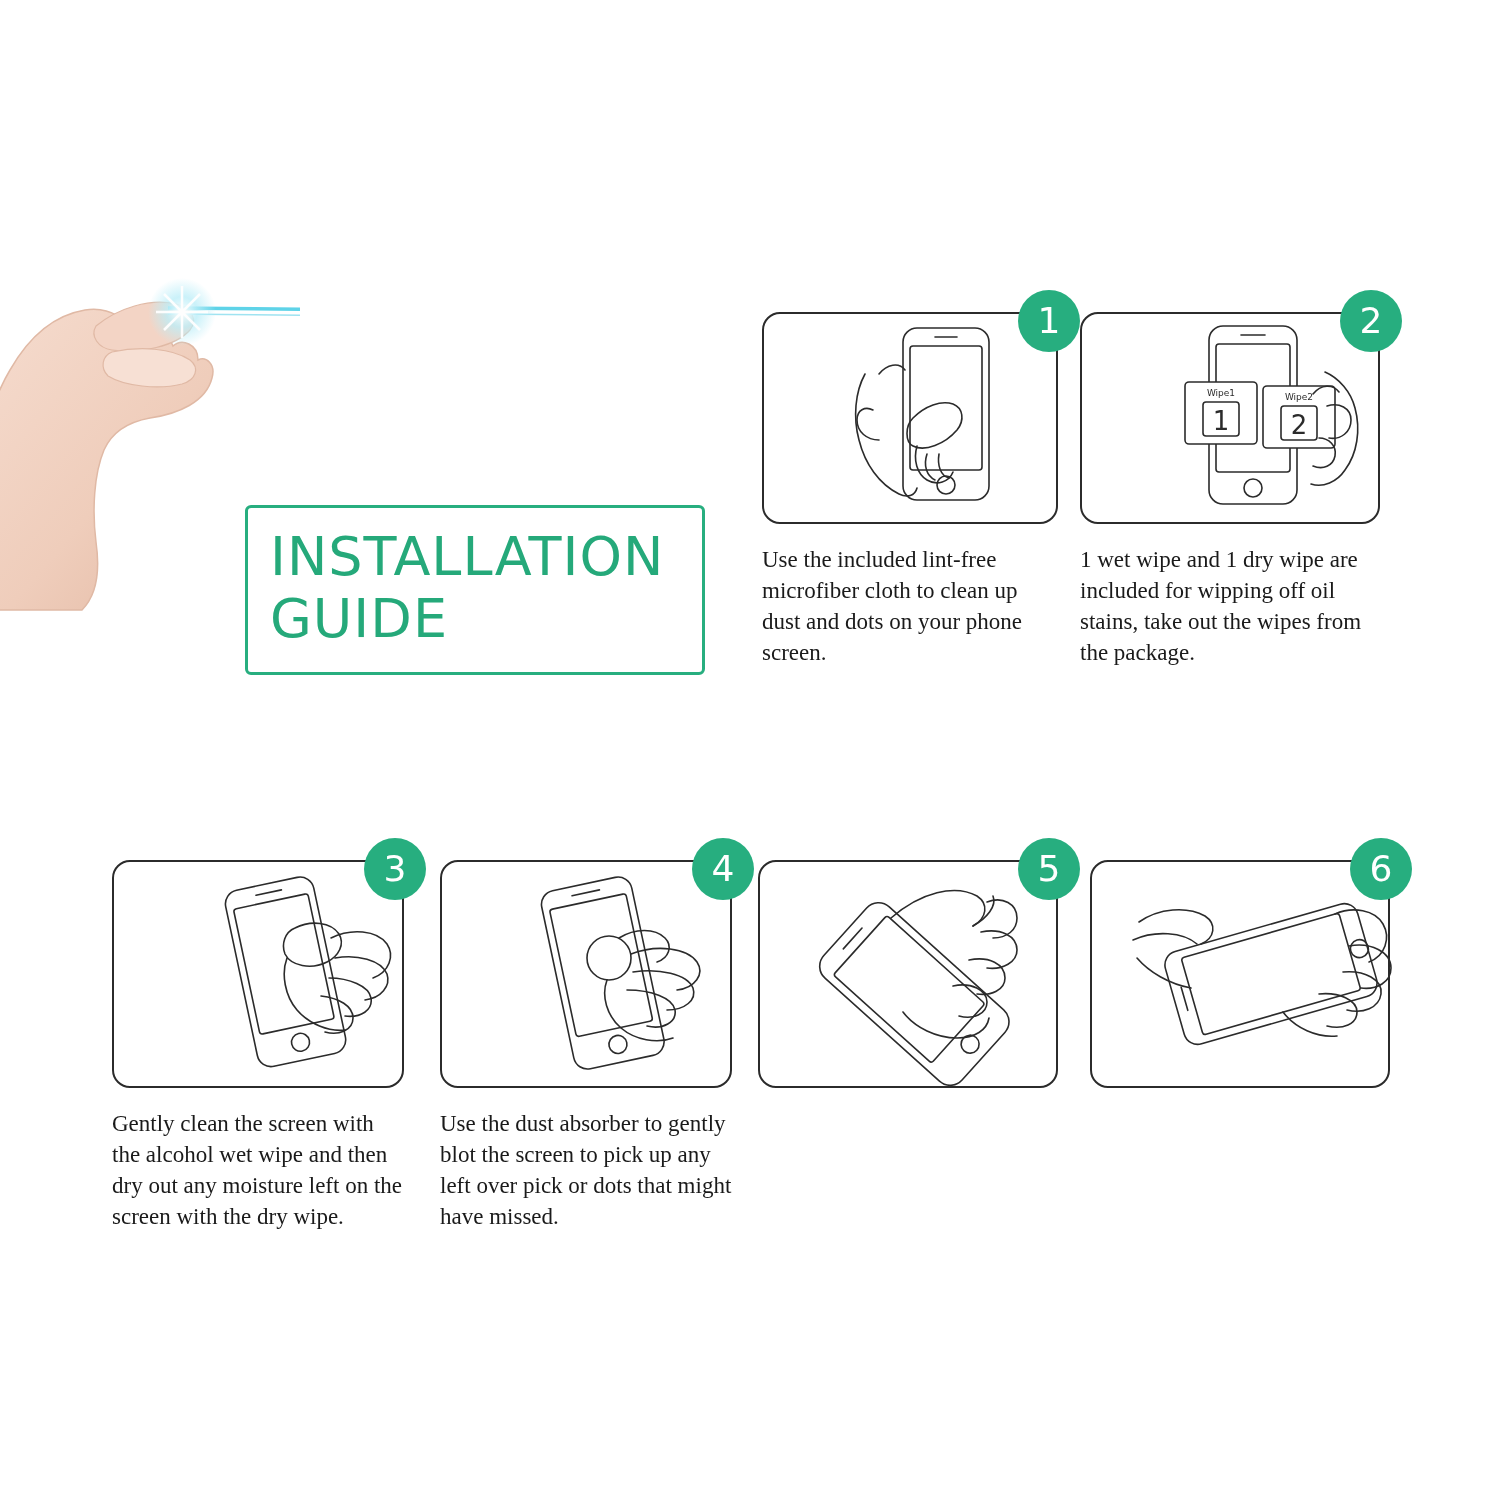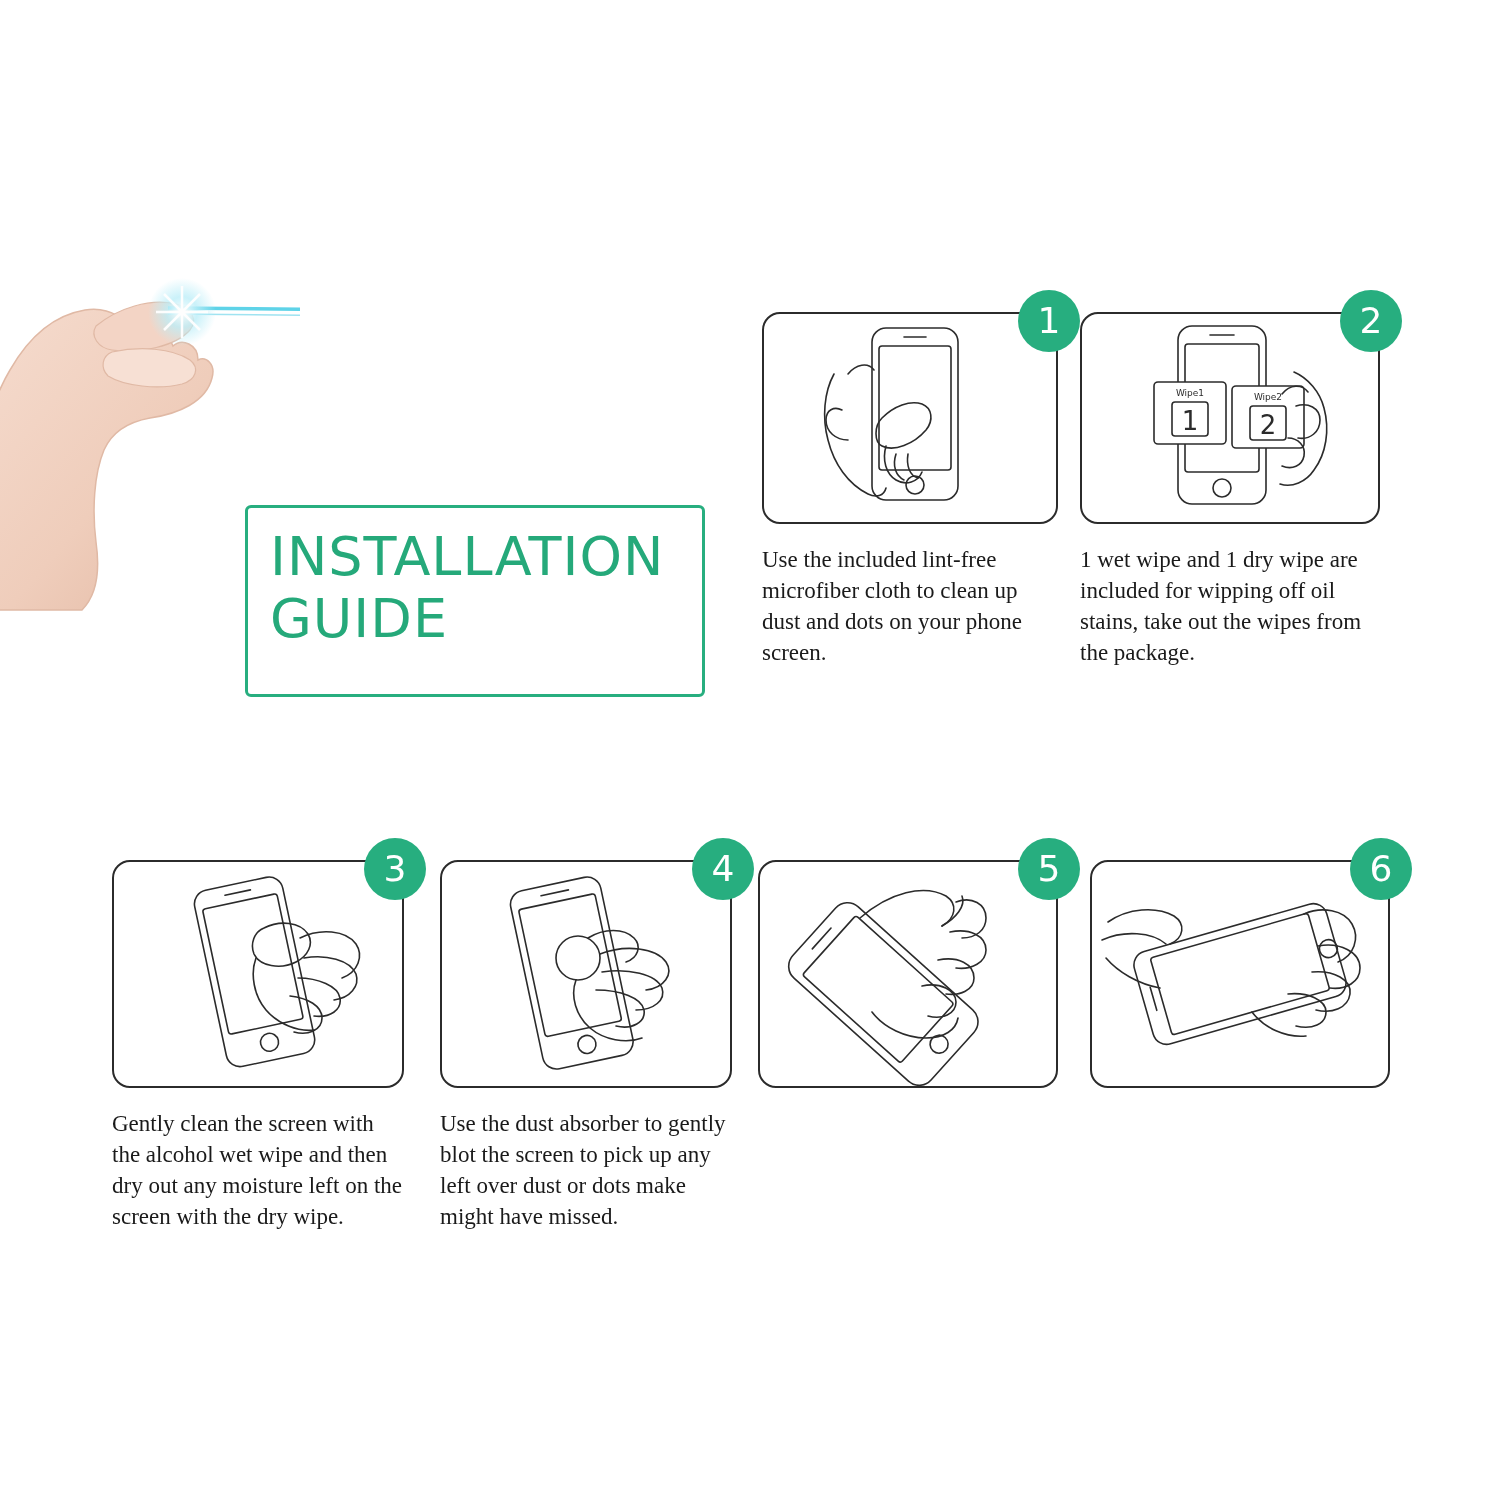--- a/index.html
+++ b/index.html
@@ -24,21 +24,21 @@
     height: 450px;
   }
   .hand-illustration svg { display: block; }
 
   
   .title-box {
     position: absolute;
     left: 245px;
     top: 505px;
     width: 460px;
-    height: 192px;
+    height: 170px;
     border: 3px solid #27ae7f;
     border-radius: 6px;
     box-sizing: border-box;
     padding: 18px 22px 0 22px;
   }
   .title-line {
     color: #25a97a;
     font-size: 54px;
     line-height: 62px;
     letter-spacing: 1px;
@@ -50,20 +50,21 @@
   .step {
     position: absolute;
   }
   .card {
     position: relative;
     border: 2px solid #2b2b2b;
     border-radius: 18px;
     box-sizing: border-box;
     background: #fff;
     overflow: visible;
+    padding-left: 31px;
   }
   .card svg { display: block; }
   .badge {
     position: absolute;
     top: -22px;
     right: -22px;
     width: 62px;
     height: 62px;
     border-radius: 50%;
     background: #27ae7f;
@@ -232,21 +233,21 @@
 
         <path d="M146 76 C 162 66 182 66 192 76 C 200 84 196 96 184 100"></path>
         <path d="M158 92 C 184 82 214 86 224 100 C 232 112 222 126 204 128"></path>
         <path d="M160 110 C 186 106 214 112 220 126 C 224 138 212 148 194 148"></path>
         <path d="M154 128 C 178 128 200 136 202 148 C 204 160 190 168 174 164"></path>
         <path d="M134 118 C 128 134 134 154 148 166 C 162 178 184 182 200 176"></path>
       </g>
     </svg>
   </div>
   <div class="badge">4</div>
-  <div class="caption">Use the dust absorber to gently blot the screen to pick up any left over dust or dots make might have missed.</div>
+  <div class="caption">Use the dust absorber to gently blot the screen to pick up any left over pick or dots that might have missed.</div>
 </div>
 
 <div class="step" id="step-5">
   <div class="card">
     <svg width="296" height="224" viewBox="0 0 296 224" xmlns="http://www.w3.org/2000/svg">
       <g fill="none" stroke="#2b2b2b" stroke-width="1.6" stroke-linejoin="round" stroke-linecap="round">
 
         <g transform="rotate(-48 140 112)">
           <rect x="66" y="20" width="96" height="186" rx="16"></rect>
           <rect x="74" y="40" width="80" height="132" rx="3"></rect>

